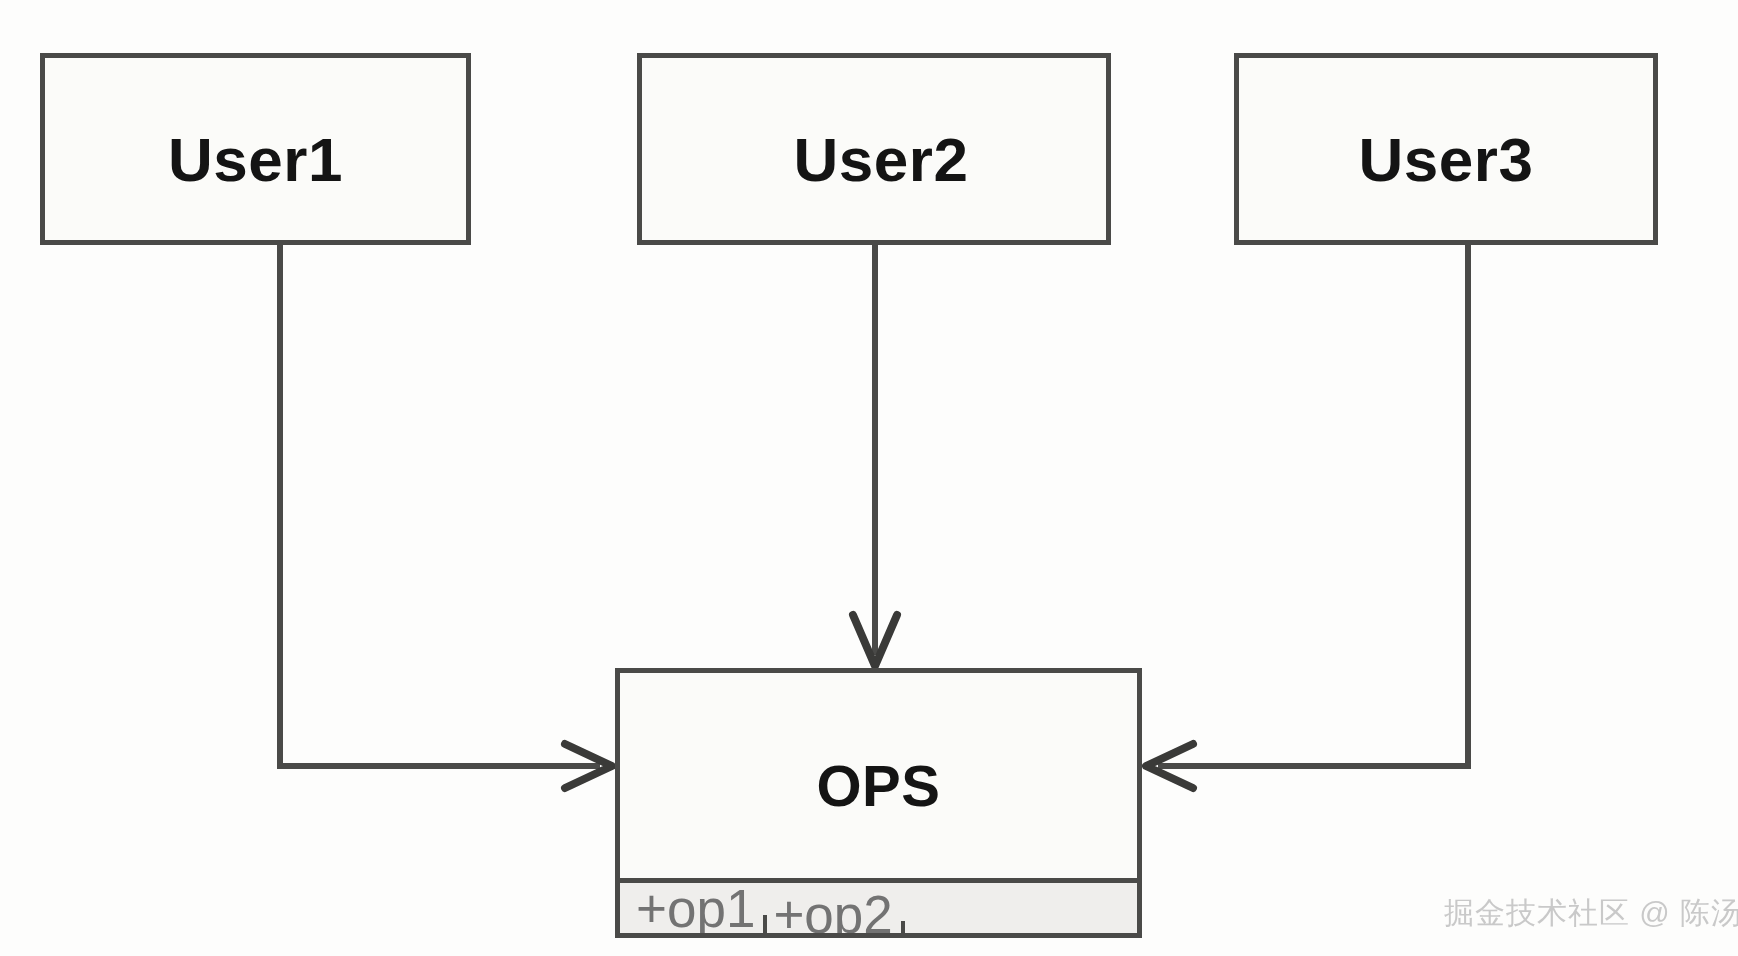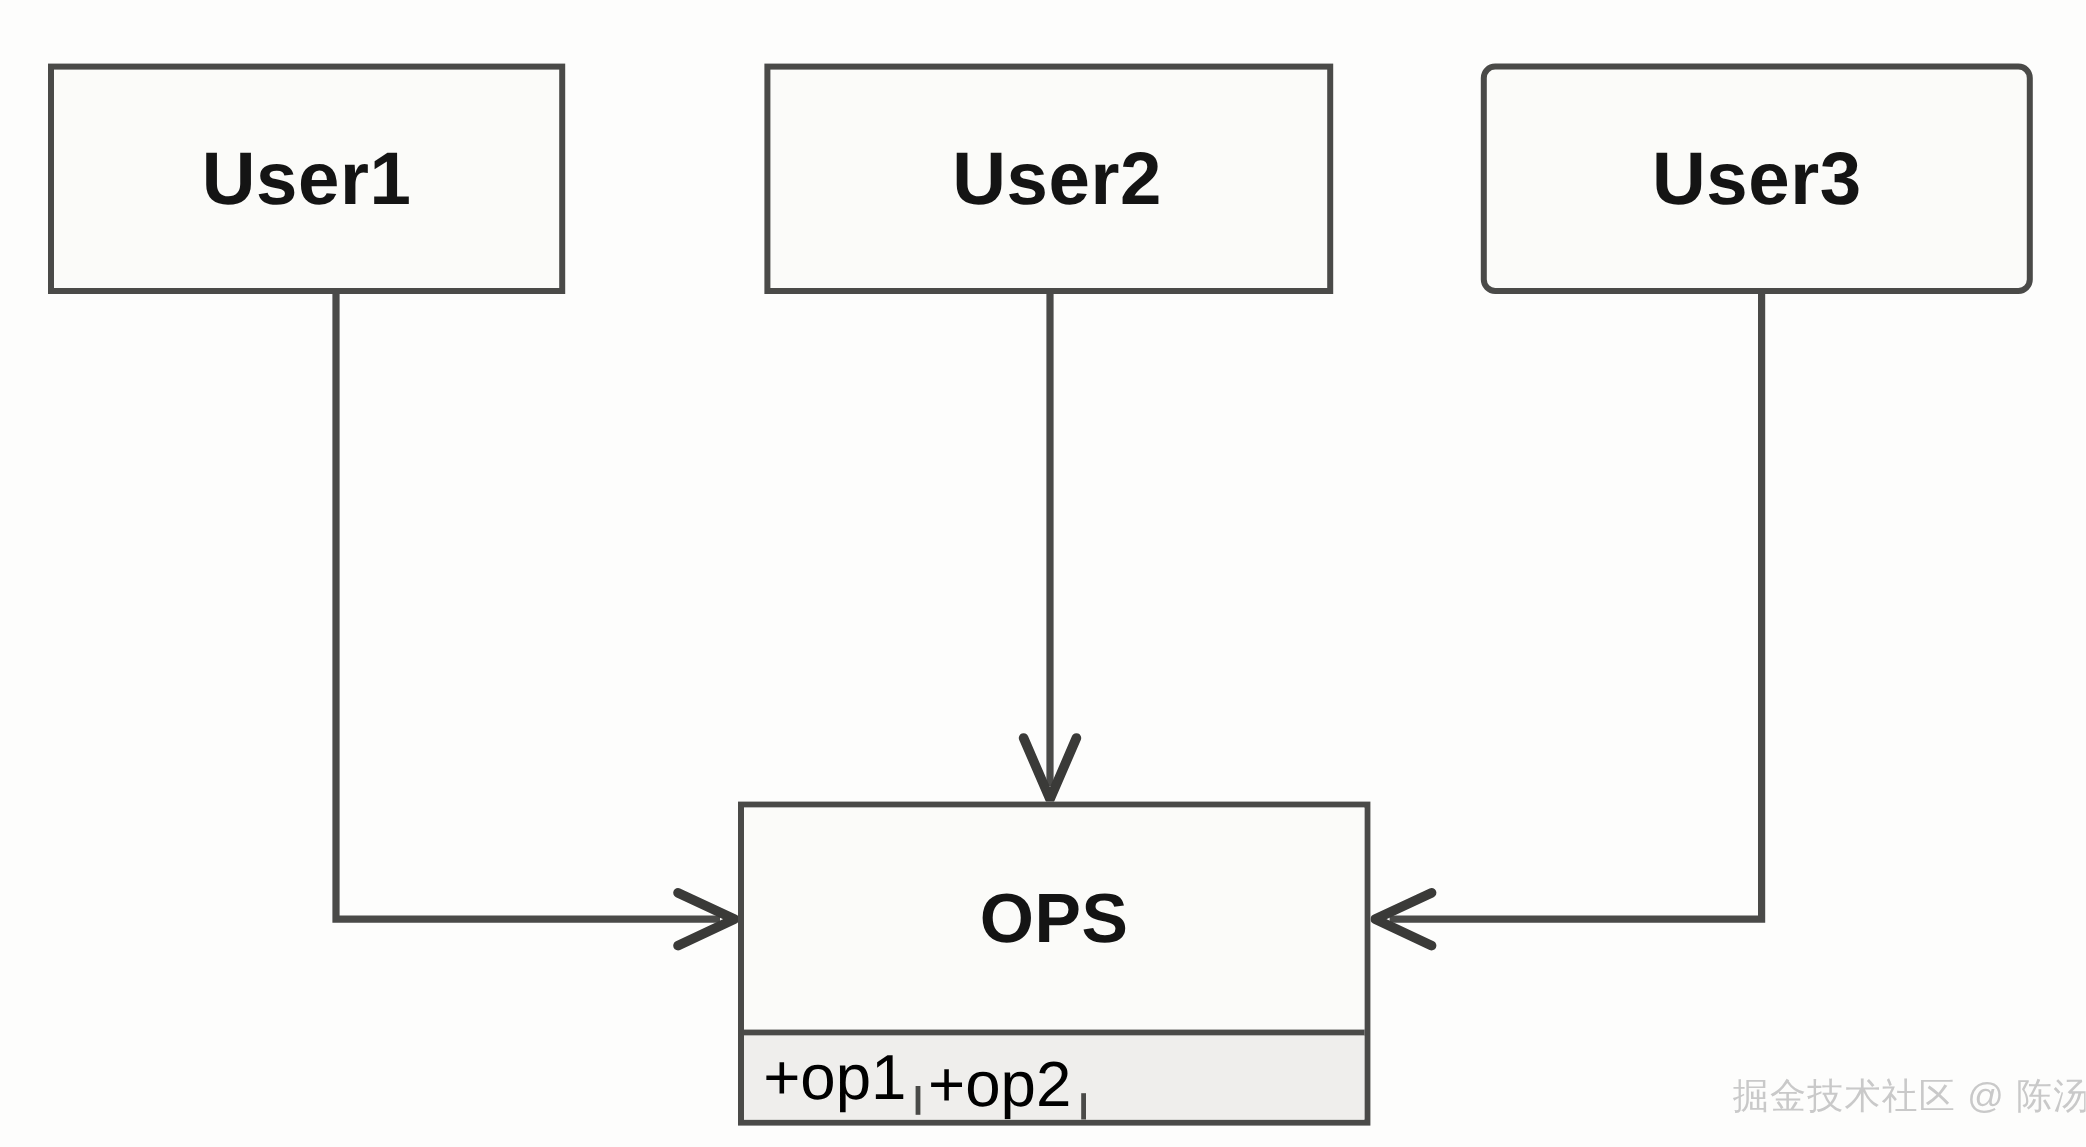--- a/index.html
+++ b/index.html
@@ -33,25 +33,26 @@
     flex-direction: column;
   }
   .uml-box .name-compartment {
     flex: 1 1 auto;
     display: flex;
     align-items: center;
     justify-content: center;
     color: #141414;
     font-weight: bold;
     letter-spacing: 0.5px;
+    margin-top: 20px;
   }
 
   #box-user1 { left: 40px;  top: 53px; width: 431px; height: 192px; }
   #box-user2 { left: 637px; top: 53px; width: 474px; height: 192px; padding-left: 14px; }
-  #box-user3 { left: 1234px;top: 53px; width: 460px; height: 192px; border-radius: 12px; }
+  #box-user3 { left: 1234px;top: 53px; width: 424px; height: 192px; }
 
   #box-user1 .name-compartment,
   #box-user2 .name-compartment,
   #box-user3 .name-compartment { font-size: 62px; }
 
   
   #box-ops {
     left: 615px;
     top: 668px;
     width: 527px;
@@ -74,21 +75,21 @@
     background: #efeeec;
     display: flex;
     align-items: center;
     justify-content: flex-start;
     position: relative;
     padding-left: 16px;
     overflow: hidden;
   }
   .op-item {
     font-size: 53px;
-    color: #000000;
+    color: #737373;
     font-weight: normal;
     white-space: nowrap;
     position: relative;
     padding-right: 12px;
   }
   .op-item + .op-item { padding-left: 6px; margin-top: 12px; }
   .op-tick {
     position: absolute;
     bottom: 0;
     width: 4px;

